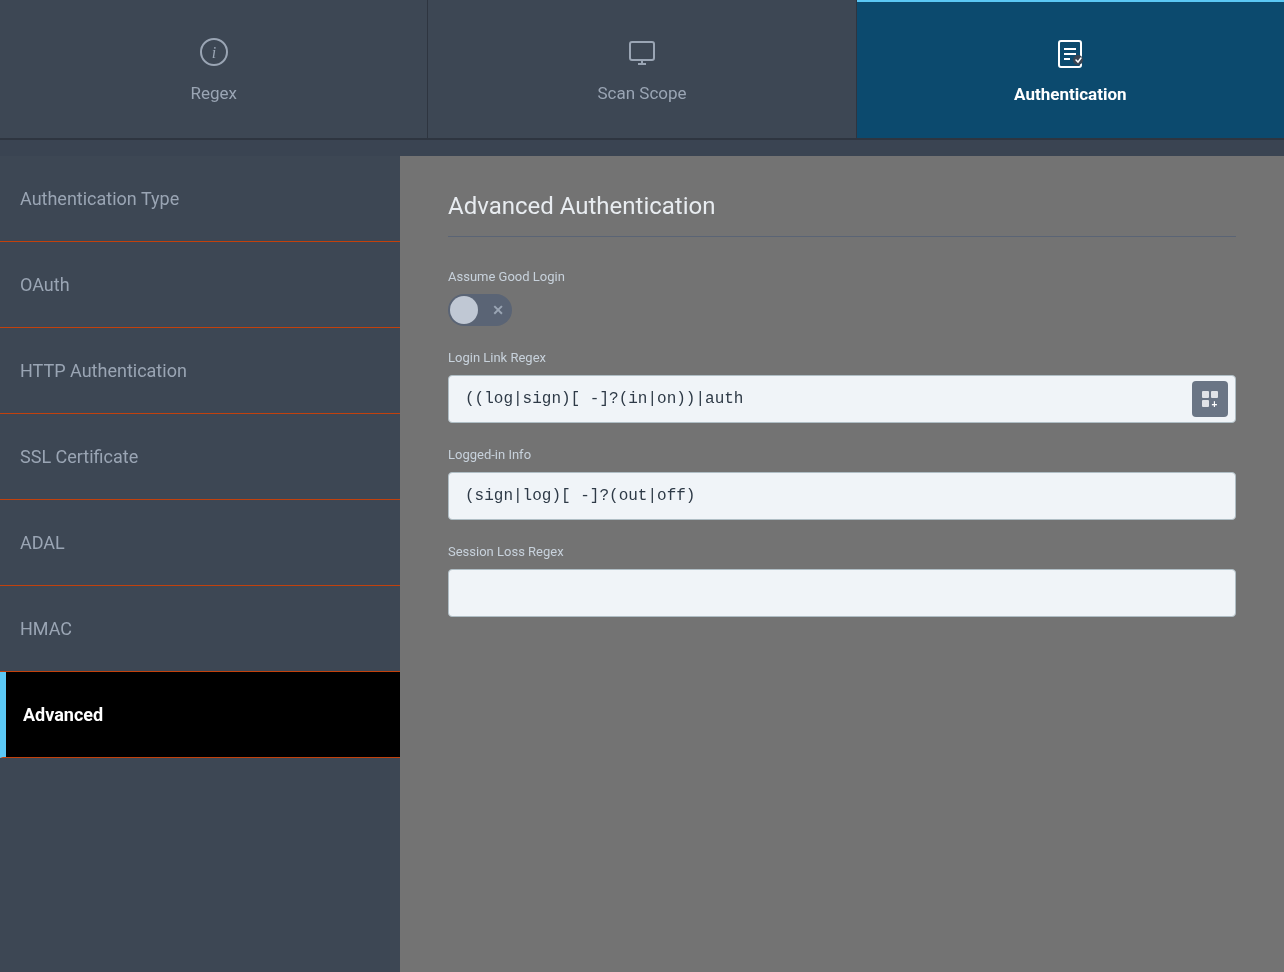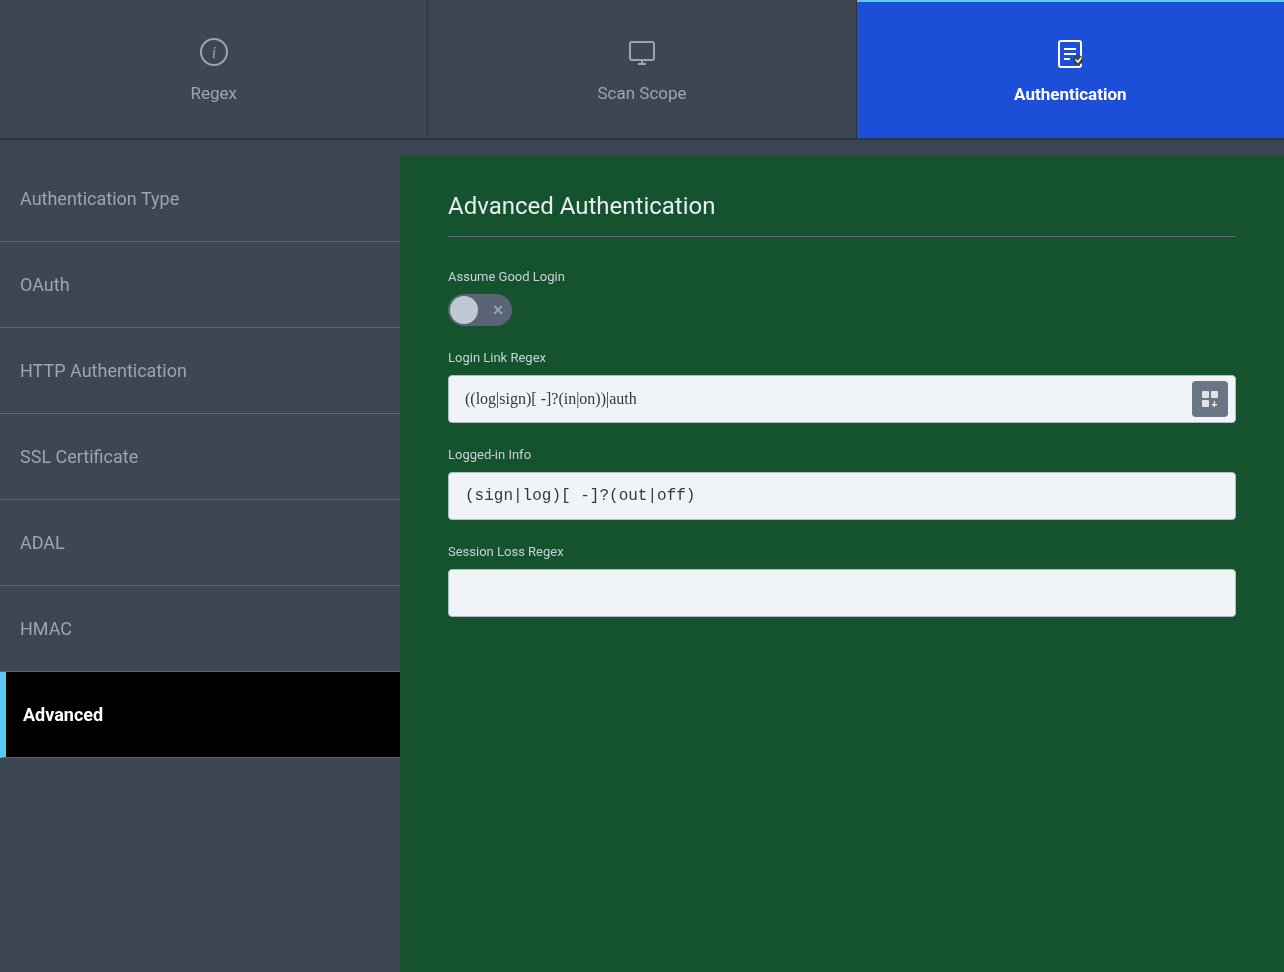--- a/index.html
+++ b/index.html
@@ -32,21 +32,21 @@
       font-weight: 400;
       position: relative;
       transition: background 0.2s;
     }
     .tab-item:last-child {
       border-right: none;
     }
     .tab-item.active {
       color: #ffffff;
       font-weight: 700;
-      background: #1d4ed8;
+      background: #0c4a6e;
       border-top: 2px solid #5bc8f5;
     }
     .tab-icon {
       font-size: 28px;
       line-height: 1;
     }
 
     
     .main-content {
       display: flex;
@@ -83,21 +83,21 @@
       left: 0;
       top: 0;
       bottom: 0;
       width: 3px;
       background: #5bc8f5;
     }
 
     
     .right-panel {
       flex: 1;
-      background: #14532d;
+      background: #737373;
       padding: 36px 48px;
       overflow-y: auto;
     }
 
     .section-title {
       font-size: 24px;
       color: #e8ecf0;
       font-weight: 400;
       margin-bottom: 16px;
     }
@@ -192,21 +192,20 @@
       cursor: pointer;
       display: flex;
       align-items: center;
       justify-content: center;
       color: white;
       font-size: 14px;
     }
 
     .input-with-icon {
       padding-right: 52px;
-      font-family: Liberation Serif, serif;
     }
 
   </style>
 </head>
 <body>
 
 <div class="tab-bar">
   <div class="tab-item">
     <span class="tab-icon">
       <svg width="32" height="32" viewBox="0 0 32 32" fill="none">

